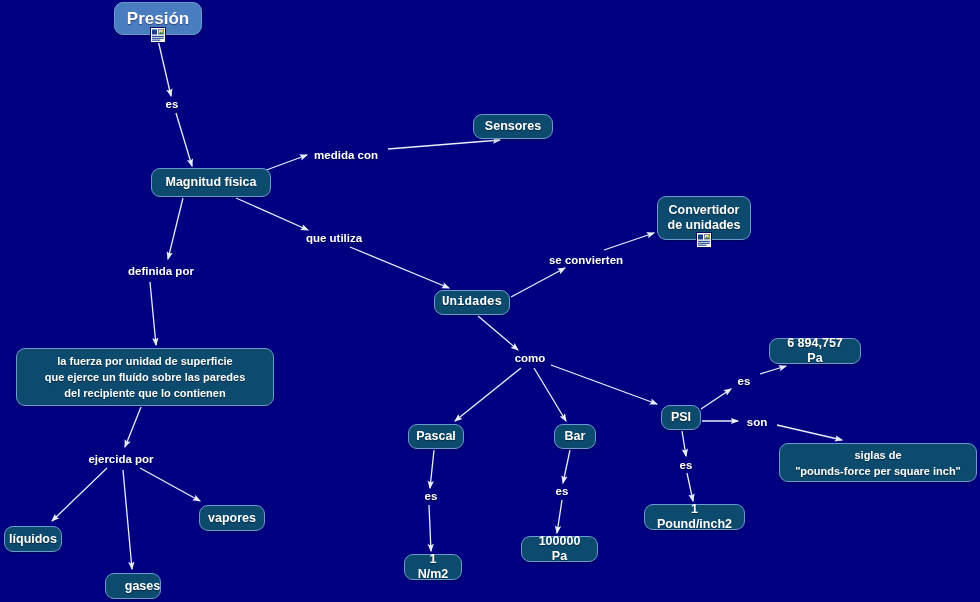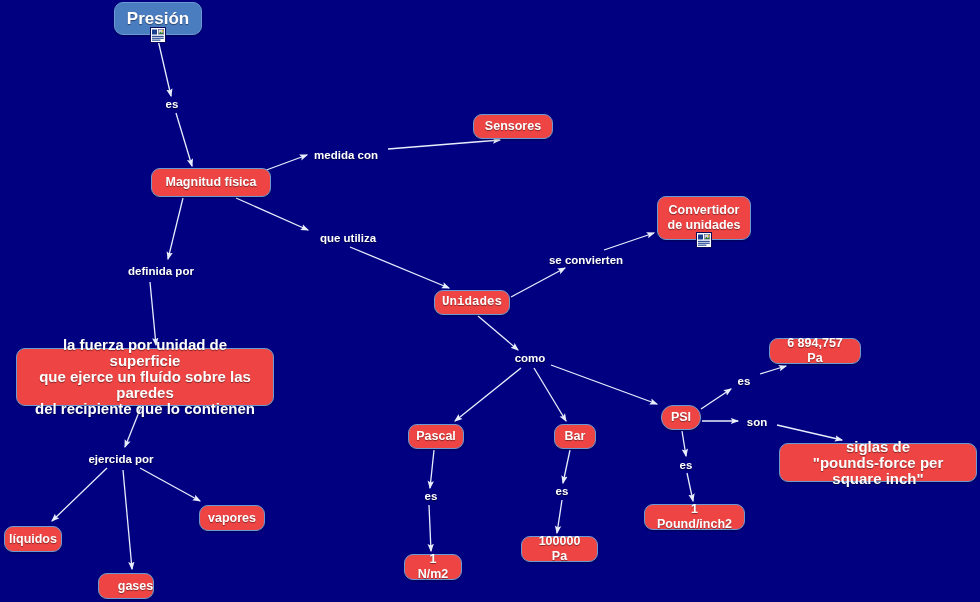--- a/index.html
+++ b/index.html
@@ -19,21 +19,21 @@
     position: absolute;
     left: 0;
     top: 0;
     width: 980px;
     height: 602px;
     pointer-events: none;
   }
   .node {
     position: absolute;
     box-sizing: border-box;
-    background: #ef4444;
+    background: #0c4a6e;
     border: 1px solid #6a9ad6;
     border-radius: 9px;
     color: #ffffff;
     font-weight: bold;
     font-size: 12.5px;
     line-height: 15px;
     text-align: center;
     display: flex;
     align-items: center;
     justify-content: center;
@@ -41,21 +41,21 @@
     text-shadow: 0 1px 1px rgba(0,0,0,0.45);
     box-shadow: 0 1px 2px rgba(0,0,0,0.35);
     white-space: pre-line;
     z-index: 5;
   }
   .node.root {
     font-size: 17px;
     background: #4a7cc0;
   }
   .node.big {
-    font-size: 15px;
+    font-size: 11px;
     line-height: 16px;
   }
   .link-label {
     position: absolute;
     color: #ffffff;
     font-size: 11.5px;
     font-weight: bold;
     line-height: 13px;
     white-space: nowrap;
     text-shadow: 0 1px 1px rgba(0,0,0,0.5);
@@ -141,36 +141,36 @@
           <rect x="2" y="8.8" width="11.8" height="1.1" fill="#1a3f8f"></rect>
           <rect x="2" y="10.7" width="11.8" height="1.1" fill="#1a3f8f"></rect>
           <rect x="2" y="12.6" width="8.4" height="1.1" fill="#1a3f8f"></rect>
         </svg>
       </div>
       <div class="node" style="left: 434px; top: 290px; width: 76px; height: 25px; font-family: Liberation Mono, monospace;">Unidades</div>
       <div class="node big" style="left: 16px; top: 348px; width: 258px; height: 58px;">la fuerza por unidad de superficie
 que ejerce un fluído sobre las paredes
 del recipiente que lo contienen</div>
       <div class="node" style="left: 4px; top: 526px; width: 58px; height: 26px;">líquidos</div>
-      <div class="node" style="left: 98px; top: 573px; width: 56px; height: 26px; padding-left: 28px;">gases</div>
+      <div class="node" style="left: 105px; top: 573px; width: 56px; height: 26px; padding-left: 28px;">gases</div>
       <div class="node" style="left: 199px; top: 505px; width: 66px; height: 26px;">vapores</div>
       <div class="node" style="left: 408px; top: 424px; width: 56px; height: 25px;">Pascal</div>
       <div class="node" style="left: 554px; top: 424px; width: 42px; height: 25px;">Bar</div>
-      <div class="node" style="left: 661px; top: 405px; width: 40px; height: 25px; border-radius: 12px;">PSI</div>
+      <div class="node" style="left: 661px; top: 405px; width: 40px; height: 25px;">PSI</div>
       <div class="node" style="left: 769px; top: 338px; width: 92px; height: 26px;">6 894,757 Pa</div>
       <div class="node big" style="left: 779px; top: 443px; width: 198px; height: 39px;">siglas de
 "pounds-force per square inch"</div>
       <div class="node" style="left: 644px; top: 504px; width: 101px; height: 26px;">1 Pound/inch2</div>
       <div class="node" style="left: 521px; top: 536px; width: 77px; height: 26px;">100000 Pa</div>
       <div class="node" style="left: 404px; top: 554px; width: 58px; height: 26px;">1 N/m2</div>
     </div>
   <div id="labels-layer">
       <div class="link-label" style="left: 172px; top: 104px;">es</div>
       <div class="link-label" style="left: 346px; top: 155px;">medida con</div>
-      <div class="link-label" style="left: 348px; top: 238px;">que utiliza</div>
+      <div class="link-label" style="left: 334px; top: 238px;">que utiliza</div>
       <div class="link-label" style="left: 161px; top: 271px;">definida por</div>
       <div class="link-label" style="left: 586px; top: 260px;">se convierten</div>
       <div class="link-label" style="left: 530px; top: 358px;">como</div>
       <div class="link-label" style="left: 121px; top: 459px;">ejercida por</div>
       <div class="link-label" style="left: 431px; top: 496px;">es</div>
       <div class="link-label" style="left: 562px; top: 491px;">es</div>
       <div class="link-label" style="left: 744px; top: 381px;">es</div>
       <div class="link-label" style="left: 757px; top: 422px;">son</div>
       <div class="link-label" style="left: 686px; top: 465px;">es</div>
     </div>

